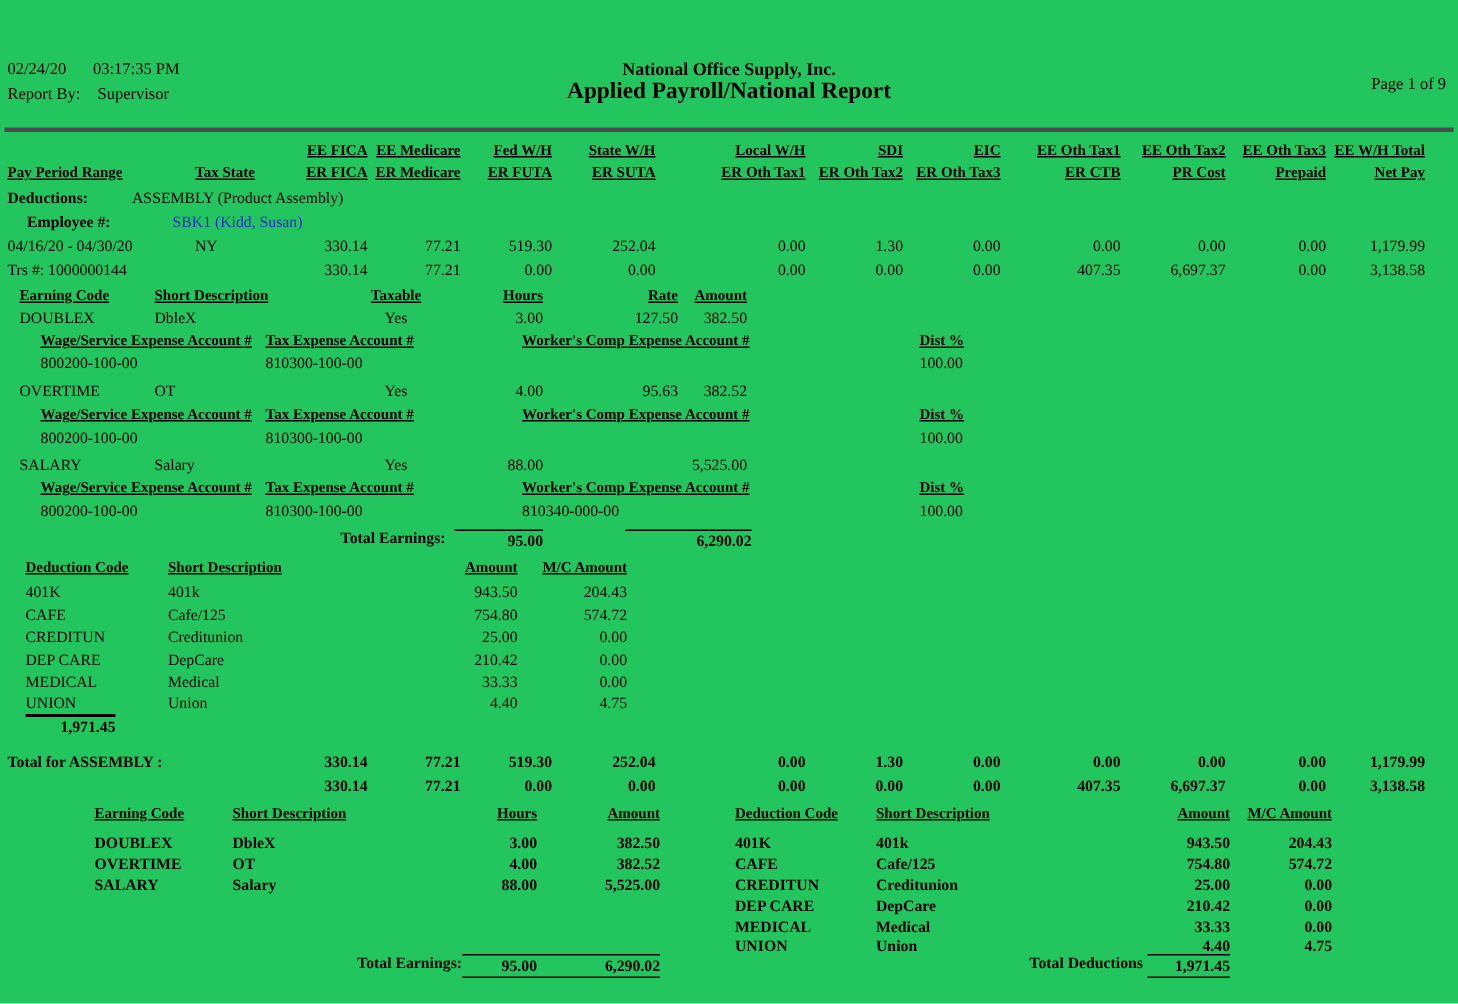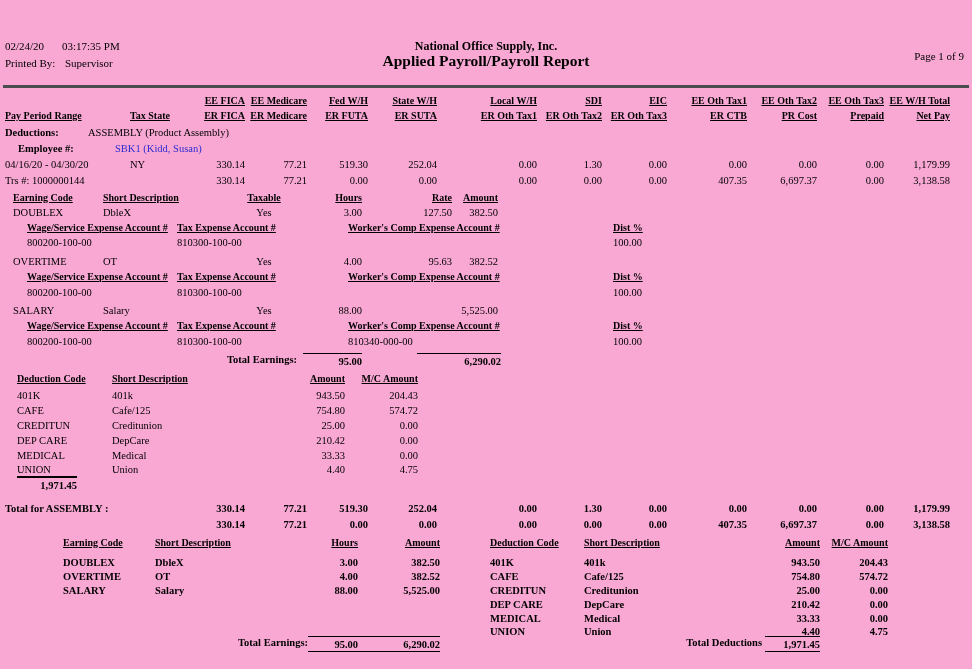--- a/index.html
+++ b/index.html
@@ -1,18 +1,18 @@
 <!DOCTYPE html>
 <html><head>
 <meta charset="utf-8">
 <style>
   * { margin:0; padding:0; box-sizing:border-box; }
   html,body { background:#fff; }
   body { width:972px; height:669px; font-family:"Liberation Serif", serif; font-size:10.5px; color:#000; }
-  .page { position:relative; width:972px; height:669px; background:#f9a8d4; overflow:hidden; }
+  .page { position:relative; width:972px; height:669px; background:#22c55e; overflow:hidden; }
   .row { position:absolute; display:flex; white-space:nowrap; line-height:13px; }
   .row > span { flex-shrink:0; }
   .b { font-weight:bold; }
   .r { text-align:right; }
   .c { text-align:center; }
   .hd { font-weight:bold; text-decoration:underline; font-size:10px; }
   .link { color:#2b2bd0; cursor:pointer; }
   .rule { position:absolute; left:3px; right:3px; top:85px; height:3px; background:#4a4c50; }
   .center-line { position:absolute; left:0; right:0; text-align:center; }
   .company { top:39px; font-size:12px; font-weight:bold; }
@@ -47,25 +47,25 @@
 </head>
 <body>
 
 <div class="page">
 
   <div class="row hdrleft" style="top:40px;left:5px">
     <span class="dt">02/24/20</span>
     <span>03:17:35 PM</span>
   </div>
   <div class="row hdrleft" style="top:57px;left:5px">
-    <span style="width:60px">Printed By:</span>
+    <span style="width:60px">Report By:</span>
     <span>Supervisor</span>
   </div>
   <div class="center-line company">National Office Supply, Inc.</div>
-  <div class="center-line title">Applied Payroll/Payroll Report</div>
+  <div class="center-line title">Applied Payroll/National Report</div>
   <div class="pageinfo">Page 1 of 9</div>
   <div class="rule"></div>
 
   <div class="row" style="top:94px;left:5px">
     <span class="cA1"></span>
     <span class="cA2"></span>
     <span class="cA3 r hd">EE FICA</span>
     <span class="cA4 r hd">EE Medicare</span>
     <span class="cA5 r hd">Fed W/H</span>
     <span class="cA6 r hd">State W/H</span>

